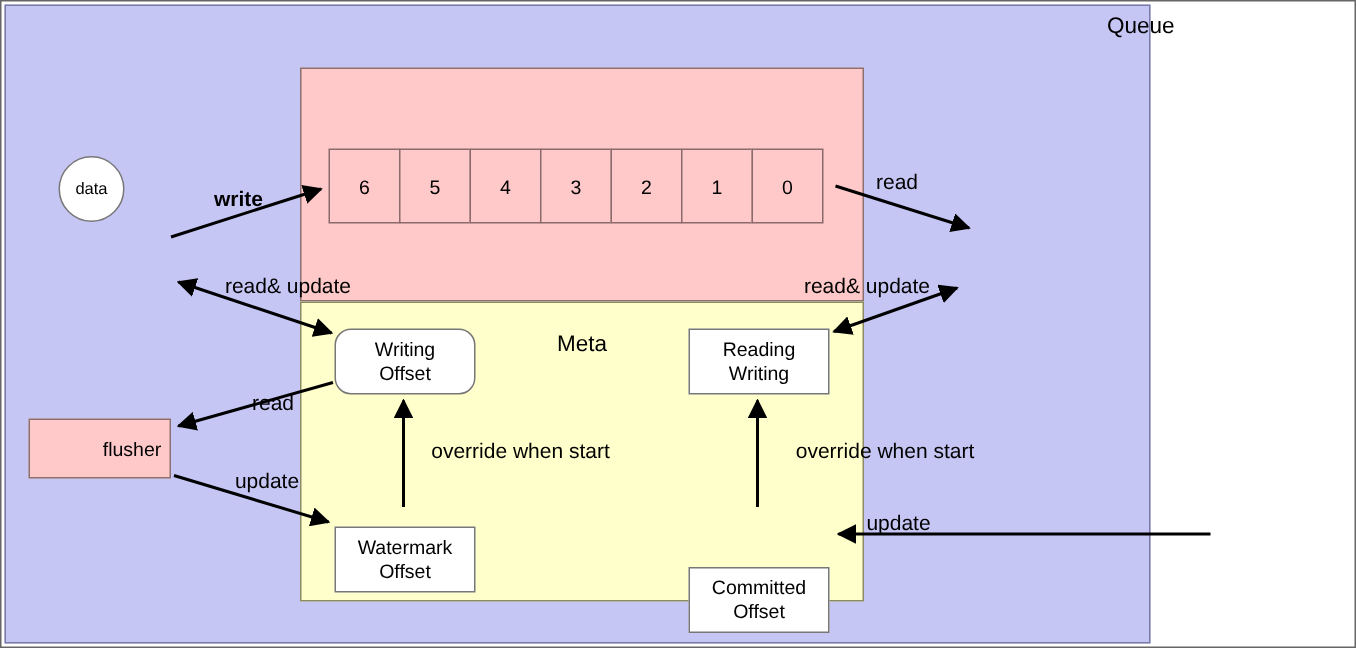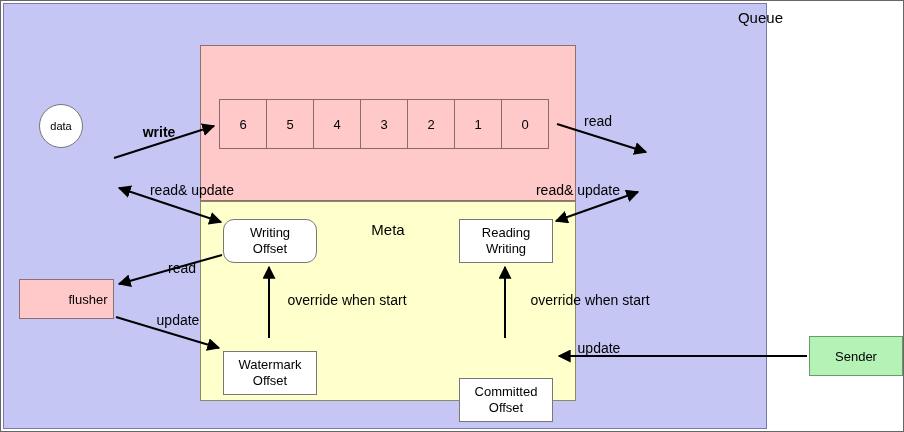--- a/index.html
+++ b/index.html
@@ -186,21 +186,20 @@
 Offset</div>
   <div class="offset-box offset-reading">Reading
 Writing</div>
   <div class="offset-box offset-watermark">Watermark
 Offset</div>
   <div class="offset-box offset-committed">Committed
 Offset</div>
 
   <div class="data-circle">data</div>
   <div class="pnode node-flusher">flusher</div>
-  <div class="node-sender">Sender</div>
 
   <svg class="arrows" viewBox="0 0 904 432" xmlns="http://www.w3.org/2000/svg">
     <defs>
       <marker id="arrow" viewBox="0 0 10 10" refX="9" refY="5" markerWidth="6.5" markerHeight="6.5" orient="auto-start-reverse">
         <path d="M0,0 L10,5 L0,10 z" fill="#000"></path>
       </marker>
     </defs>
     <line x1="113" y1="157" x2="213" y2="125" marker-end="url(#arrow)"></line>
     <line x1="556" y1="123" x2="645" y2="151" marker-end="url(#arrow)"></line>
     <line x1="118" y1="187" x2="220" y2="221" marker-start="url(#arrow)" marker-end="url(#arrow)"></line>

